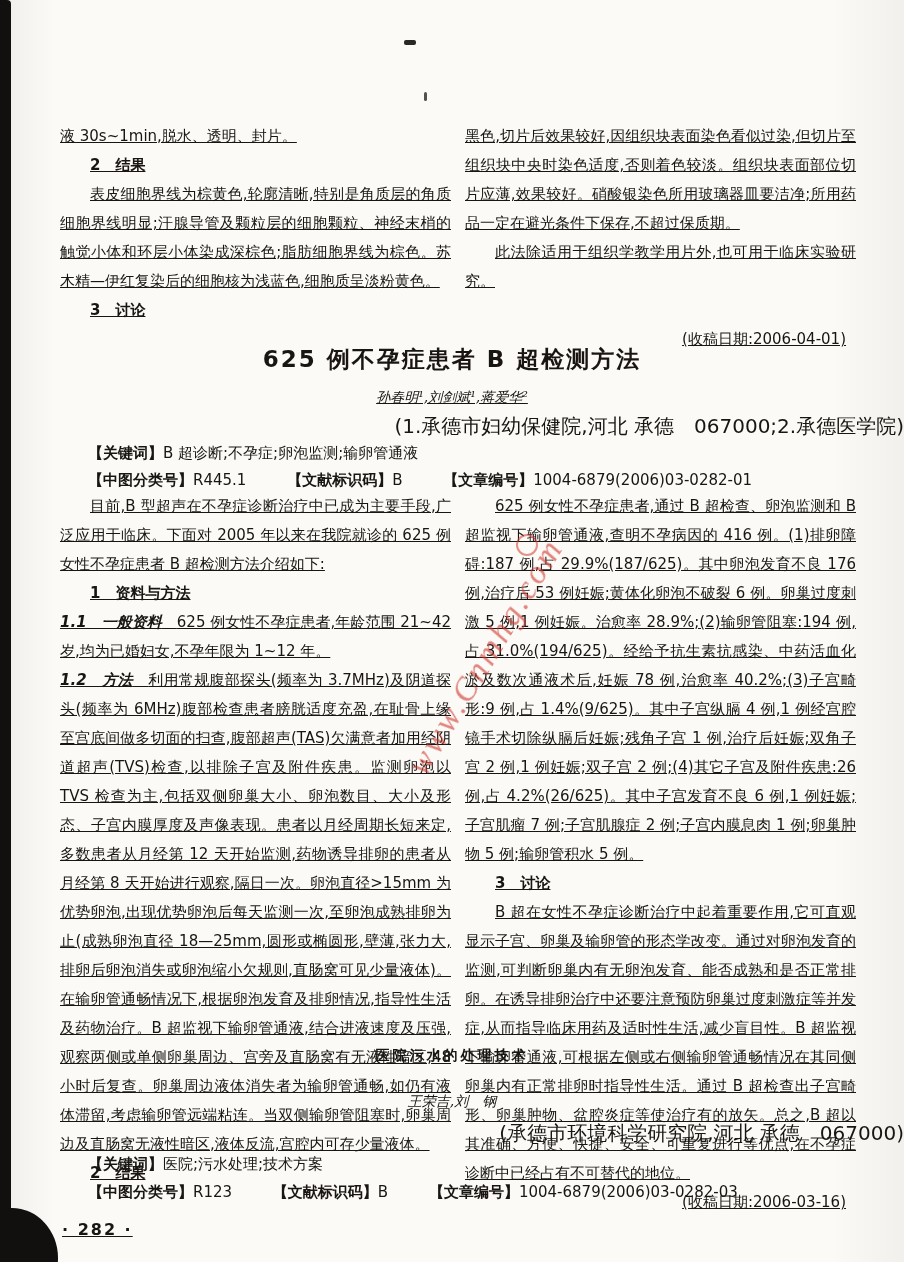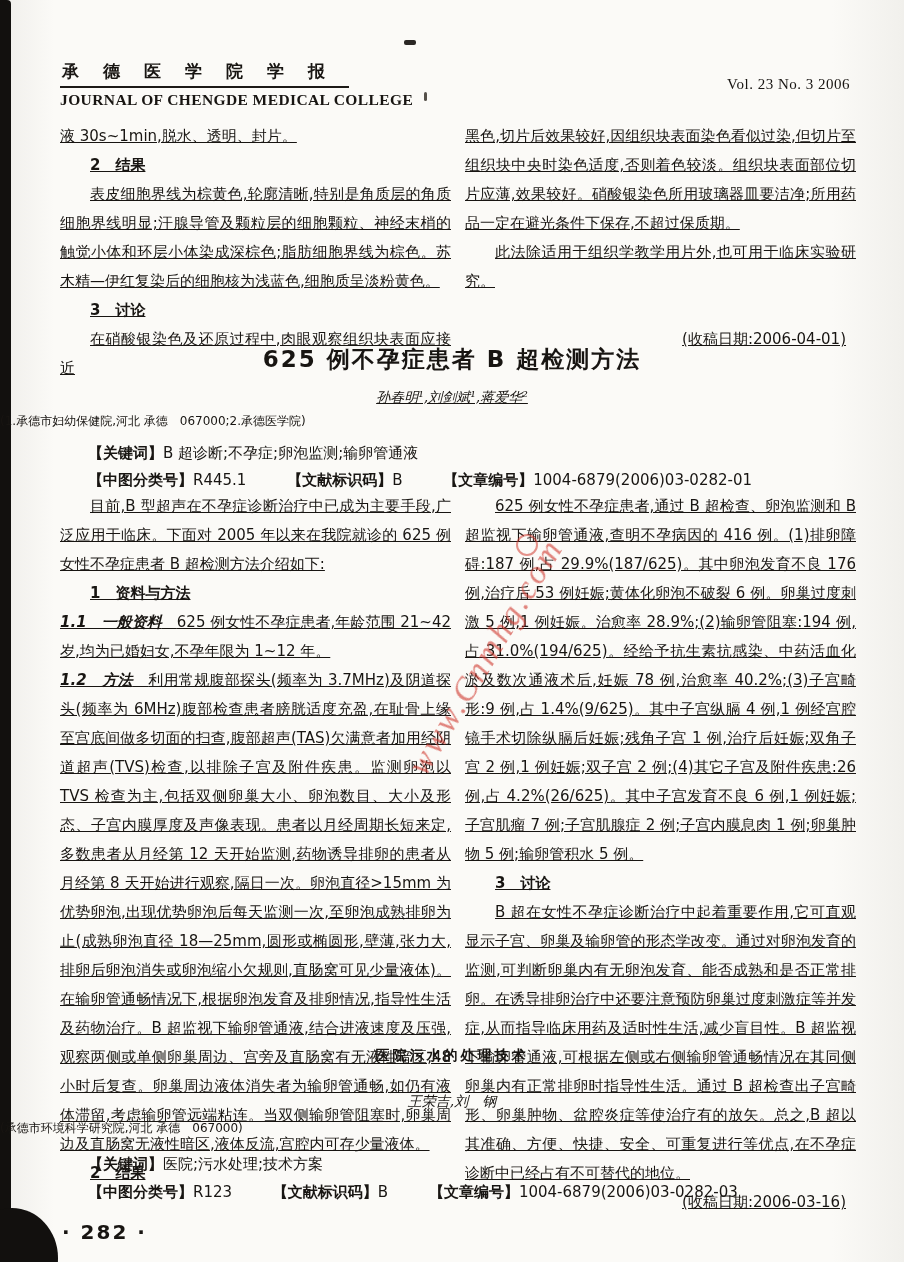--- a/index.html
+++ b/index.html
@@ -35,69 +35,63 @@
   .prev-left{left:60px;top:122px;}
   .prev-right{left:465px;top:122px;}
   .prev-right .received{margin-top:29px;text-align:right;}
 
   
   .a-title{position:absolute;left:0;width:904px;text-align:center;font-weight:bold;}
   .main-title{top:344px;font-size:23px;letter-spacing:2px;}
   .a-authors{position:absolute;left:0;width:904px;text-align:center;
     font-family:"DejaVu Serif","Liberation Serif",serif;font-style:italic;font-size:14px;}
   .main-authors{top:389px;text-decoration:underline;}
-  .a-affil{position:absolute;left:0;width:904px;text-align:left;font-size:12px;}
+  .a-affil{position:absolute;left:0;width:904px;text-align:right;font-size:20px;}
   .main-affil{top:413px;}
 
   .kw-block{position:absolute;left:88px;width:760px;font-size:15px;line-height:27px;}
   .main-kw{top:440px;}
   .kw-lbl{font-weight:bold;}
   .kw-meta span.seg{margin-right:36px;}
   .kw-meta span.seg:last-child{margin-right:12px;}
 
   .main-left{left:60px;top:492px;}
   .main-right{left:465px;top:492px;}
 
   .next-title{top:1047px;font-size:14px;letter-spacing:3px;}
   .next-authors{top:1093px;}
   .next-affil{top:1120px;}
   .next-kw{top:1150px;line-height:28px;}
 
-  .page-number{position:absolute;left:62px;top:1220px;font-size:20px;font-weight:bold;letter-spacing:2px;}
+  .page-number{position:absolute;left:62px;top:1220px;font-size:16px;font-weight:bold;letter-spacing:2px;text-decoration:underline;}
 
   
   .watermark{position:absolute;left:318px;top:638px;width:336px;text-align:center;
     transform:rotate(-59deg);color:rgba(209,58,48,.62);
     font-family:"Liberation Serif","DejaVu Serif",serif;font-style:italic;
     font-size:33px;letter-spacing:3px;white-space:nowrap;filter:blur(.4px);}
   .wm-circle{position:absolute;left:516px;top:534px;width:18px;height:18px;
     border:2.5px solid rgba(209,58,48,.55);border-radius:50%;filter:blur(.4px);}
 </style>
 </head>
 <body>
 
 <div class="page">
 
   <div class="scan-edge-left"></div>
   <div class="scan-corner"></div>
   <div class="scan-dash"></div>
   <div class="scan-speck"></div>
 
-  <div class="header">
-    <div class="journal-cn">承德医学院学报</div>
-    <div class="journal-en">JOURNAL OF CHENGDE MEDICAL COLLEGE</div>
-    <div class="issue">Vol. 23 No. 3 2006</div>
-  </div>
 
   <div class="col prev-left">
     <p class="noindent">液 30s~1min,脱水、透明、封片。</p>
     <p class="sec-h">2　结果</p>
     <p>表皮细胞界线为棕黄色,轮廓清晰,特别是角质层的角质细胞界线明显;汗腺导管及颗粒层的细胞颗粒、神经末梢的触觉小体和环层小体染成深棕色;脂肪细胞界线为棕色。苏木精—伊红复染后的细胞核为浅蓝色,细胞质呈淡粉黄色。</p>
     <p class="sec-h">3　讨论</p>
-    <p>在硝酸银染色及还原过程中,肉眼观察组织块表面应接近</p>
   </div>
 
   <div class="col prev-right">
     <p class="noindent">黑色,切片后效果较好,因组织块表面染色看似过染,但切片至组织块中央时染色适度,否则着色较淡。组织块表面部位切片应薄,效果较好。硝酸银染色所用玻璃器皿要洁净;所用药品一定在避光条件下保存,不超过保质期。</p>
     <p>此法除适用于组织学教学用片外,也可用于临床实验研究。</p>
     <p class="received">(收稿日期:2006-04-01)</p>
   </div>
 
   <div class="a-title main-title">625 例不孕症患者 B 超检测方法</div>
   <div class="a-authors main-authors">孙春明¹,刘剑斌¹,蒋爱华²</div>

